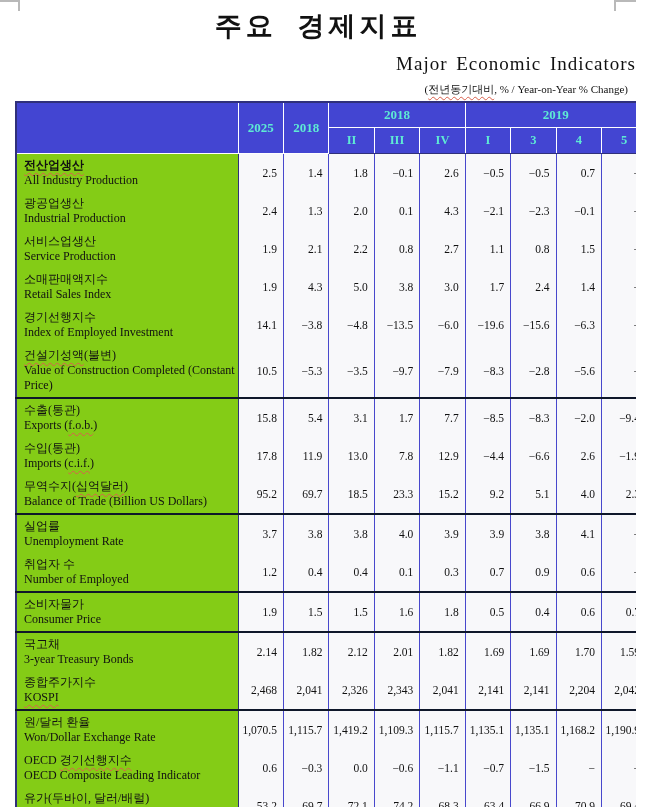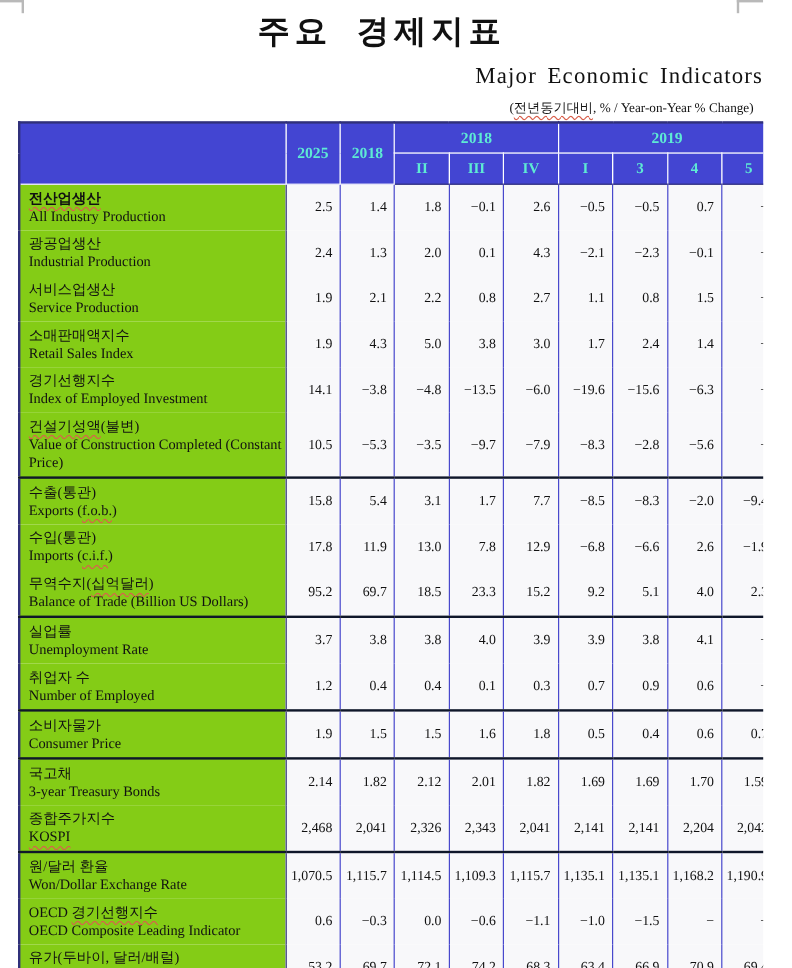--- a/index.html
+++ b/index.html
@@ -222,21 +222,21 @@
         <tr>
           <td class="label-cell">
             <div><span>수입(통관)</span></div>
             <div><span>Imports (</span><span class="wavy">c.i.f.</span><span>)</span></div>
           </td>
           <td class="num first-num">17.8</td>
           <td class="num">11.9</td>
           <td class="num">13.0</td>
           <td class="num">7.8</td>
           <td class="num">12.9</td>
-          <td class="num">−6.8</td>
+          <td class="num">−4.4</td>
           <td class="num">−6.6</td>
           <td class="num">2.6</td>
           <td class="num">−1.9</td>
         </tr>
         <tr class="sec-end">
           <td class="label-cell">
             <div><span>무역수지(</span><span class="wavy">십억달러</span><span>)</span></div>
             <div><span>Balance of Trade (Billion US Dollars)</span></div>
           </td>
           <td class="num first-num">95.2</td>
@@ -324,39 +324,39 @@
           <td class="num">2,204</td>
           <td class="num">2,042</td>
         </tr>
         <tr>
           <td class="label-cell">
             <div><span>원/달러 환율</span></div>
             <div><span>Won/Dollar Exchange Rate</span></div>
           </td>
           <td class="num first-num">1,070.5</td>
           <td class="num">1,115.7</td>
-          <td class="num">1,114.5</td>
+          <td class="num">1,419.2</td>
           <td class="num">1,109.3</td>
           <td class="num">1,115.7</td>
           <td class="num">1,135.1</td>
           <td class="num">1,135.1</td>
           <td class="num">1,168.2</td>
           <td class="num">1,190.9</td>
         </tr>
         <tr>
           <td class="label-cell">
             <div><span>OECD </span><span class="wavy">경기선행지수</span></div>
             <div><span>OECD Composite Leading Indicator</span></div>
           </td>
           <td class="num first-num">0.6</td>
           <td class="num">−0.3</td>
           <td class="num">0.0</td>
           <td class="num">−0.6</td>
           <td class="num">−1.1</td>
-          <td class="num">−1.0</td>
+          <td class="num">−0.7</td>
           <td class="num">−1.5</td>
           <td class="num">−</td>
           <td class="num">−</td>
         </tr>
         <tr>
           <td class="label-cell">
             <div><span>유가(두바이, 달러/배럴)</span></div>
             <div><span>Oil Prices (Dubai, US$/</span><span class="wavy">bbl</span><span>)</span></div>
           </td>
           <td class="num first-num">53.2</td>

